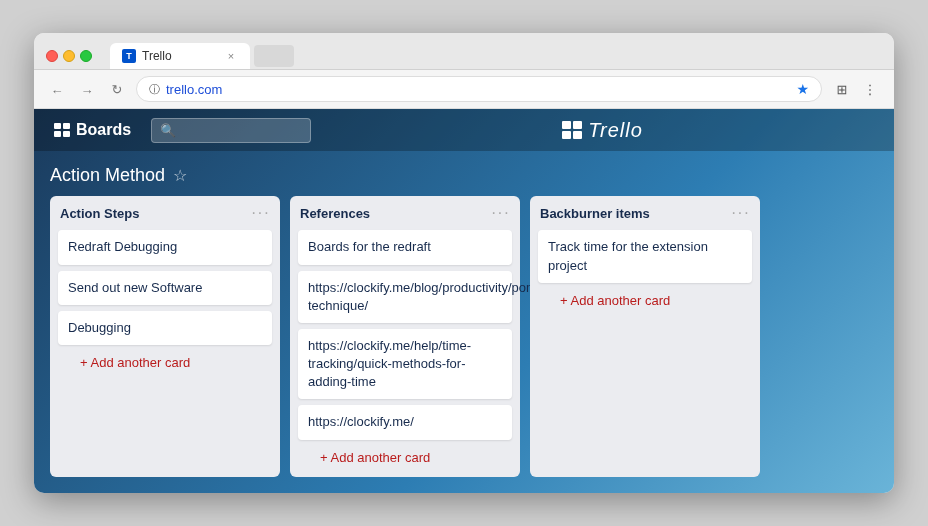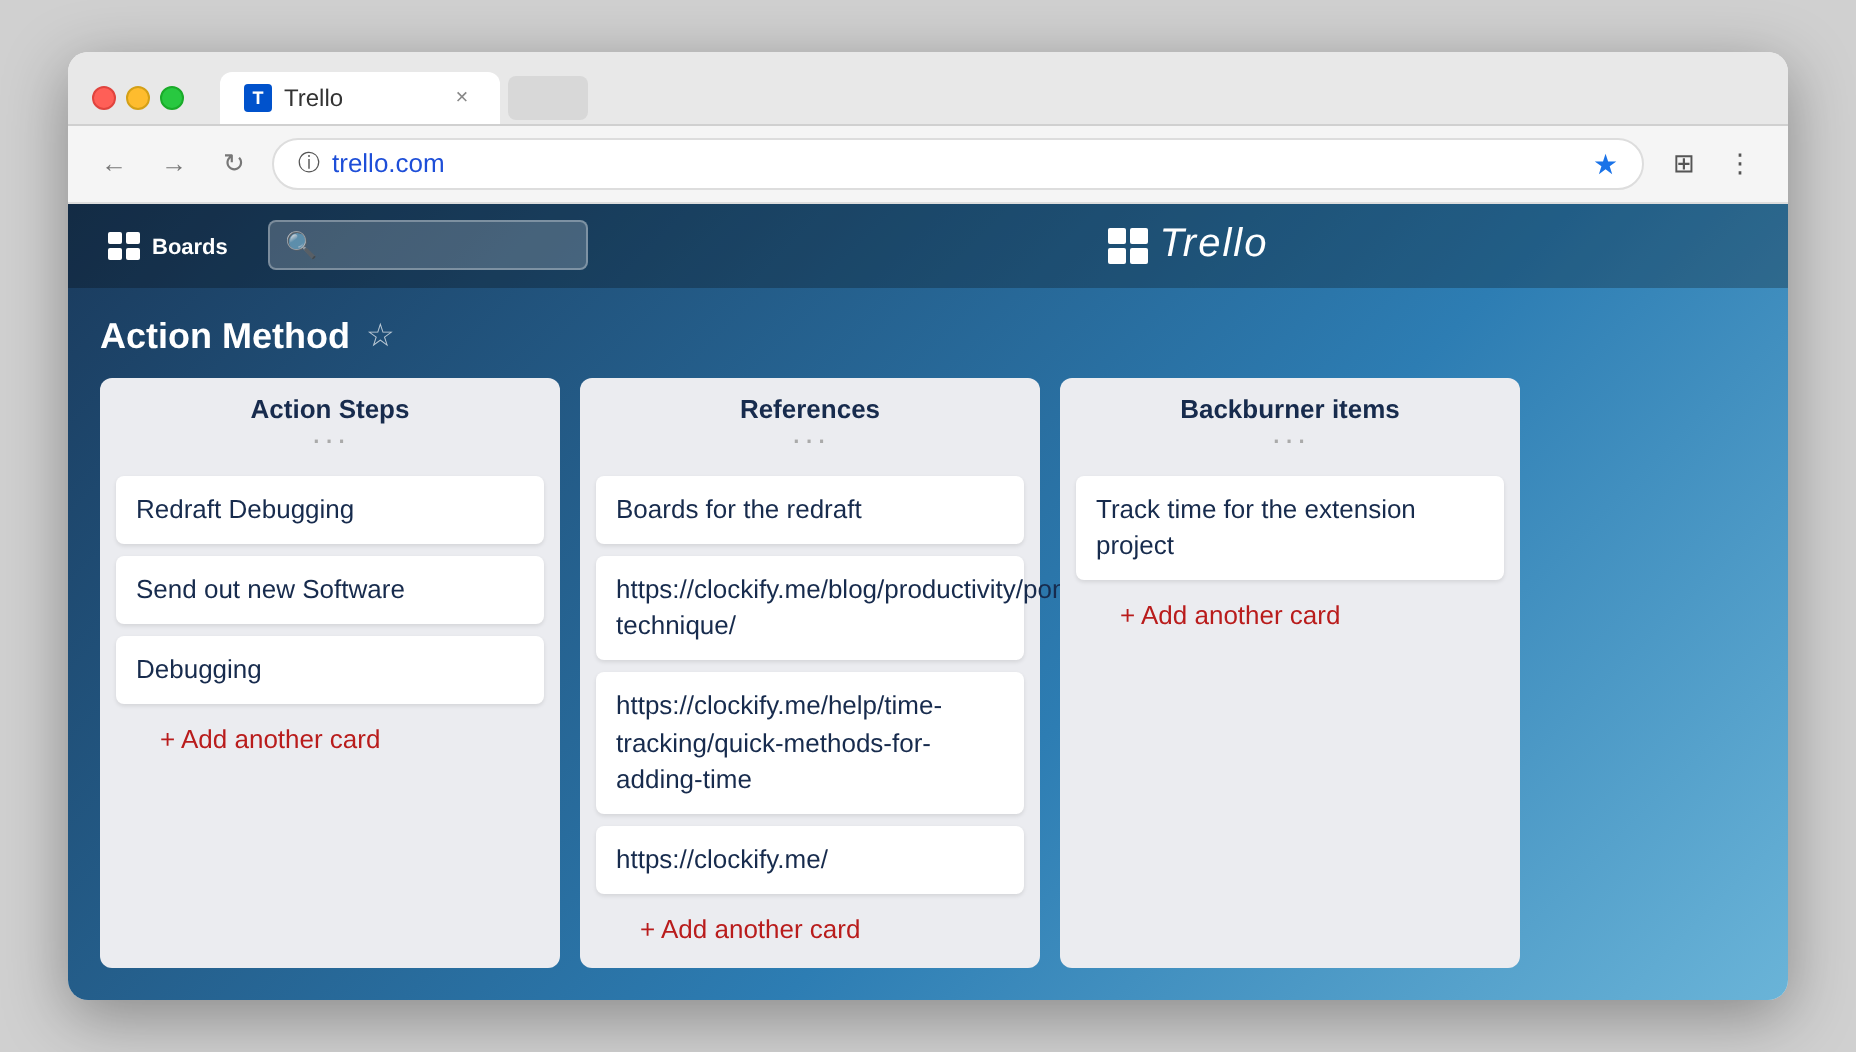--- a/index.html
+++ b/index.html
@@ -157,24 +157,24 @@
     .trello-header {
       background: rgba(0,0,0,0.25);
       display: flex;
       align-items: center;
       padding: 0 12px;
       height: 42px;
       gap: 12px;
     }
     .boards-btn {
       display: flex;
-      align-items: flex-end;
+      align-items: center;
       gap: 6px;
       color: white;
-      font-size: 11px;
+      font-size: 16px;
       font-weight: 600;
       cursor: pointer;
       padding: 4px 8px;
       border-radius: 4px;
     }
     .boards-icon {
       width: 16px;
       height: 14px;
       display: grid;
       grid-template-columns: 1fr 1fr;
@@ -227,21 +227,21 @@
     
     .board-header {
       padding: 14px 16px 10px 16px;
       display: flex;
       align-items: center;
       gap: 8px;
     }
     .board-title {
       color: white;
       font-size: 18px;
-      font-weight: 700;
+      font-weight: 400;
     }
     .board-star {
       color: rgba(255,255,255,0.7);
       font-size: 16px;
       cursor: pointer;
     }
 
     
     .board-content {
       display: flex;
@@ -257,21 +257,20 @@
       width: 230px;
       min-width: 230px;
       padding: 8px;
     }
     .list-header {
       display: flex;
       align-items: center;
       justify-content: space-between;
       margin-bottom: 8px;
       padding: 0 2px;
-      flex-direction: column;
     }
     .list-title {
       font-size: 13px;
       font-weight: 700;
       color: #172b4d;
     }
     .list-menu {
       color: #aaa;
       cursor: pointer;
       font-size: 16px;

